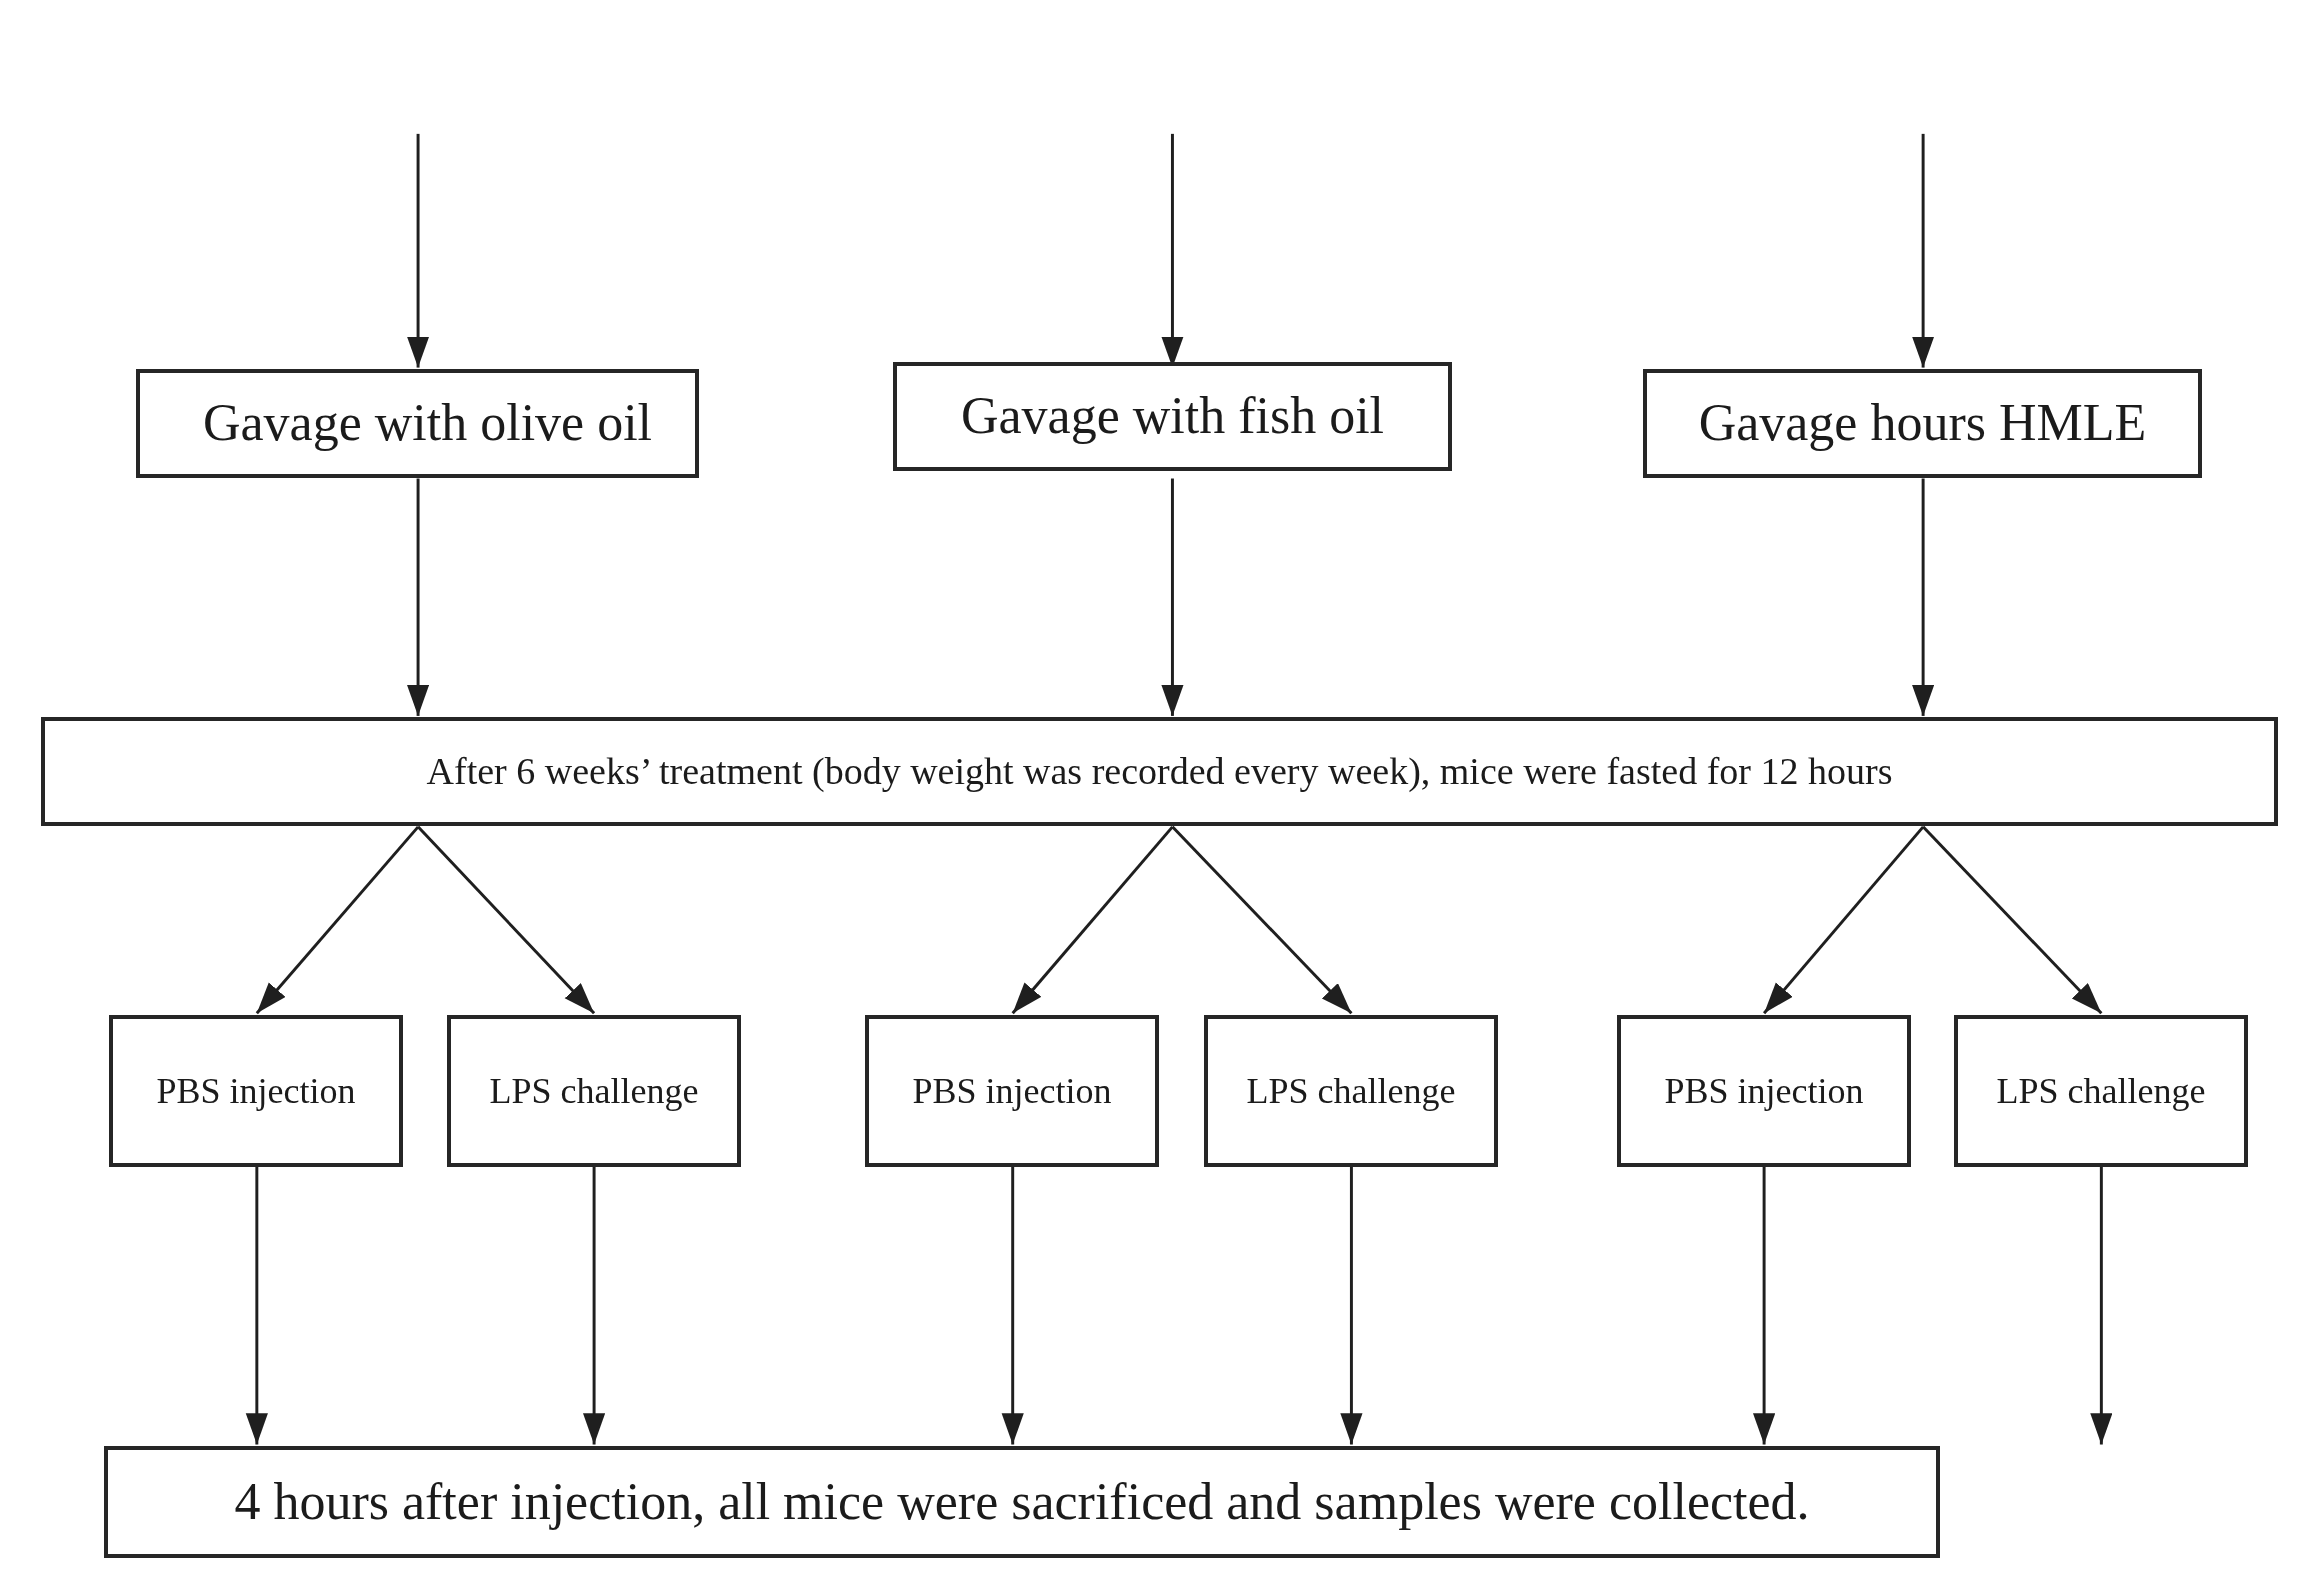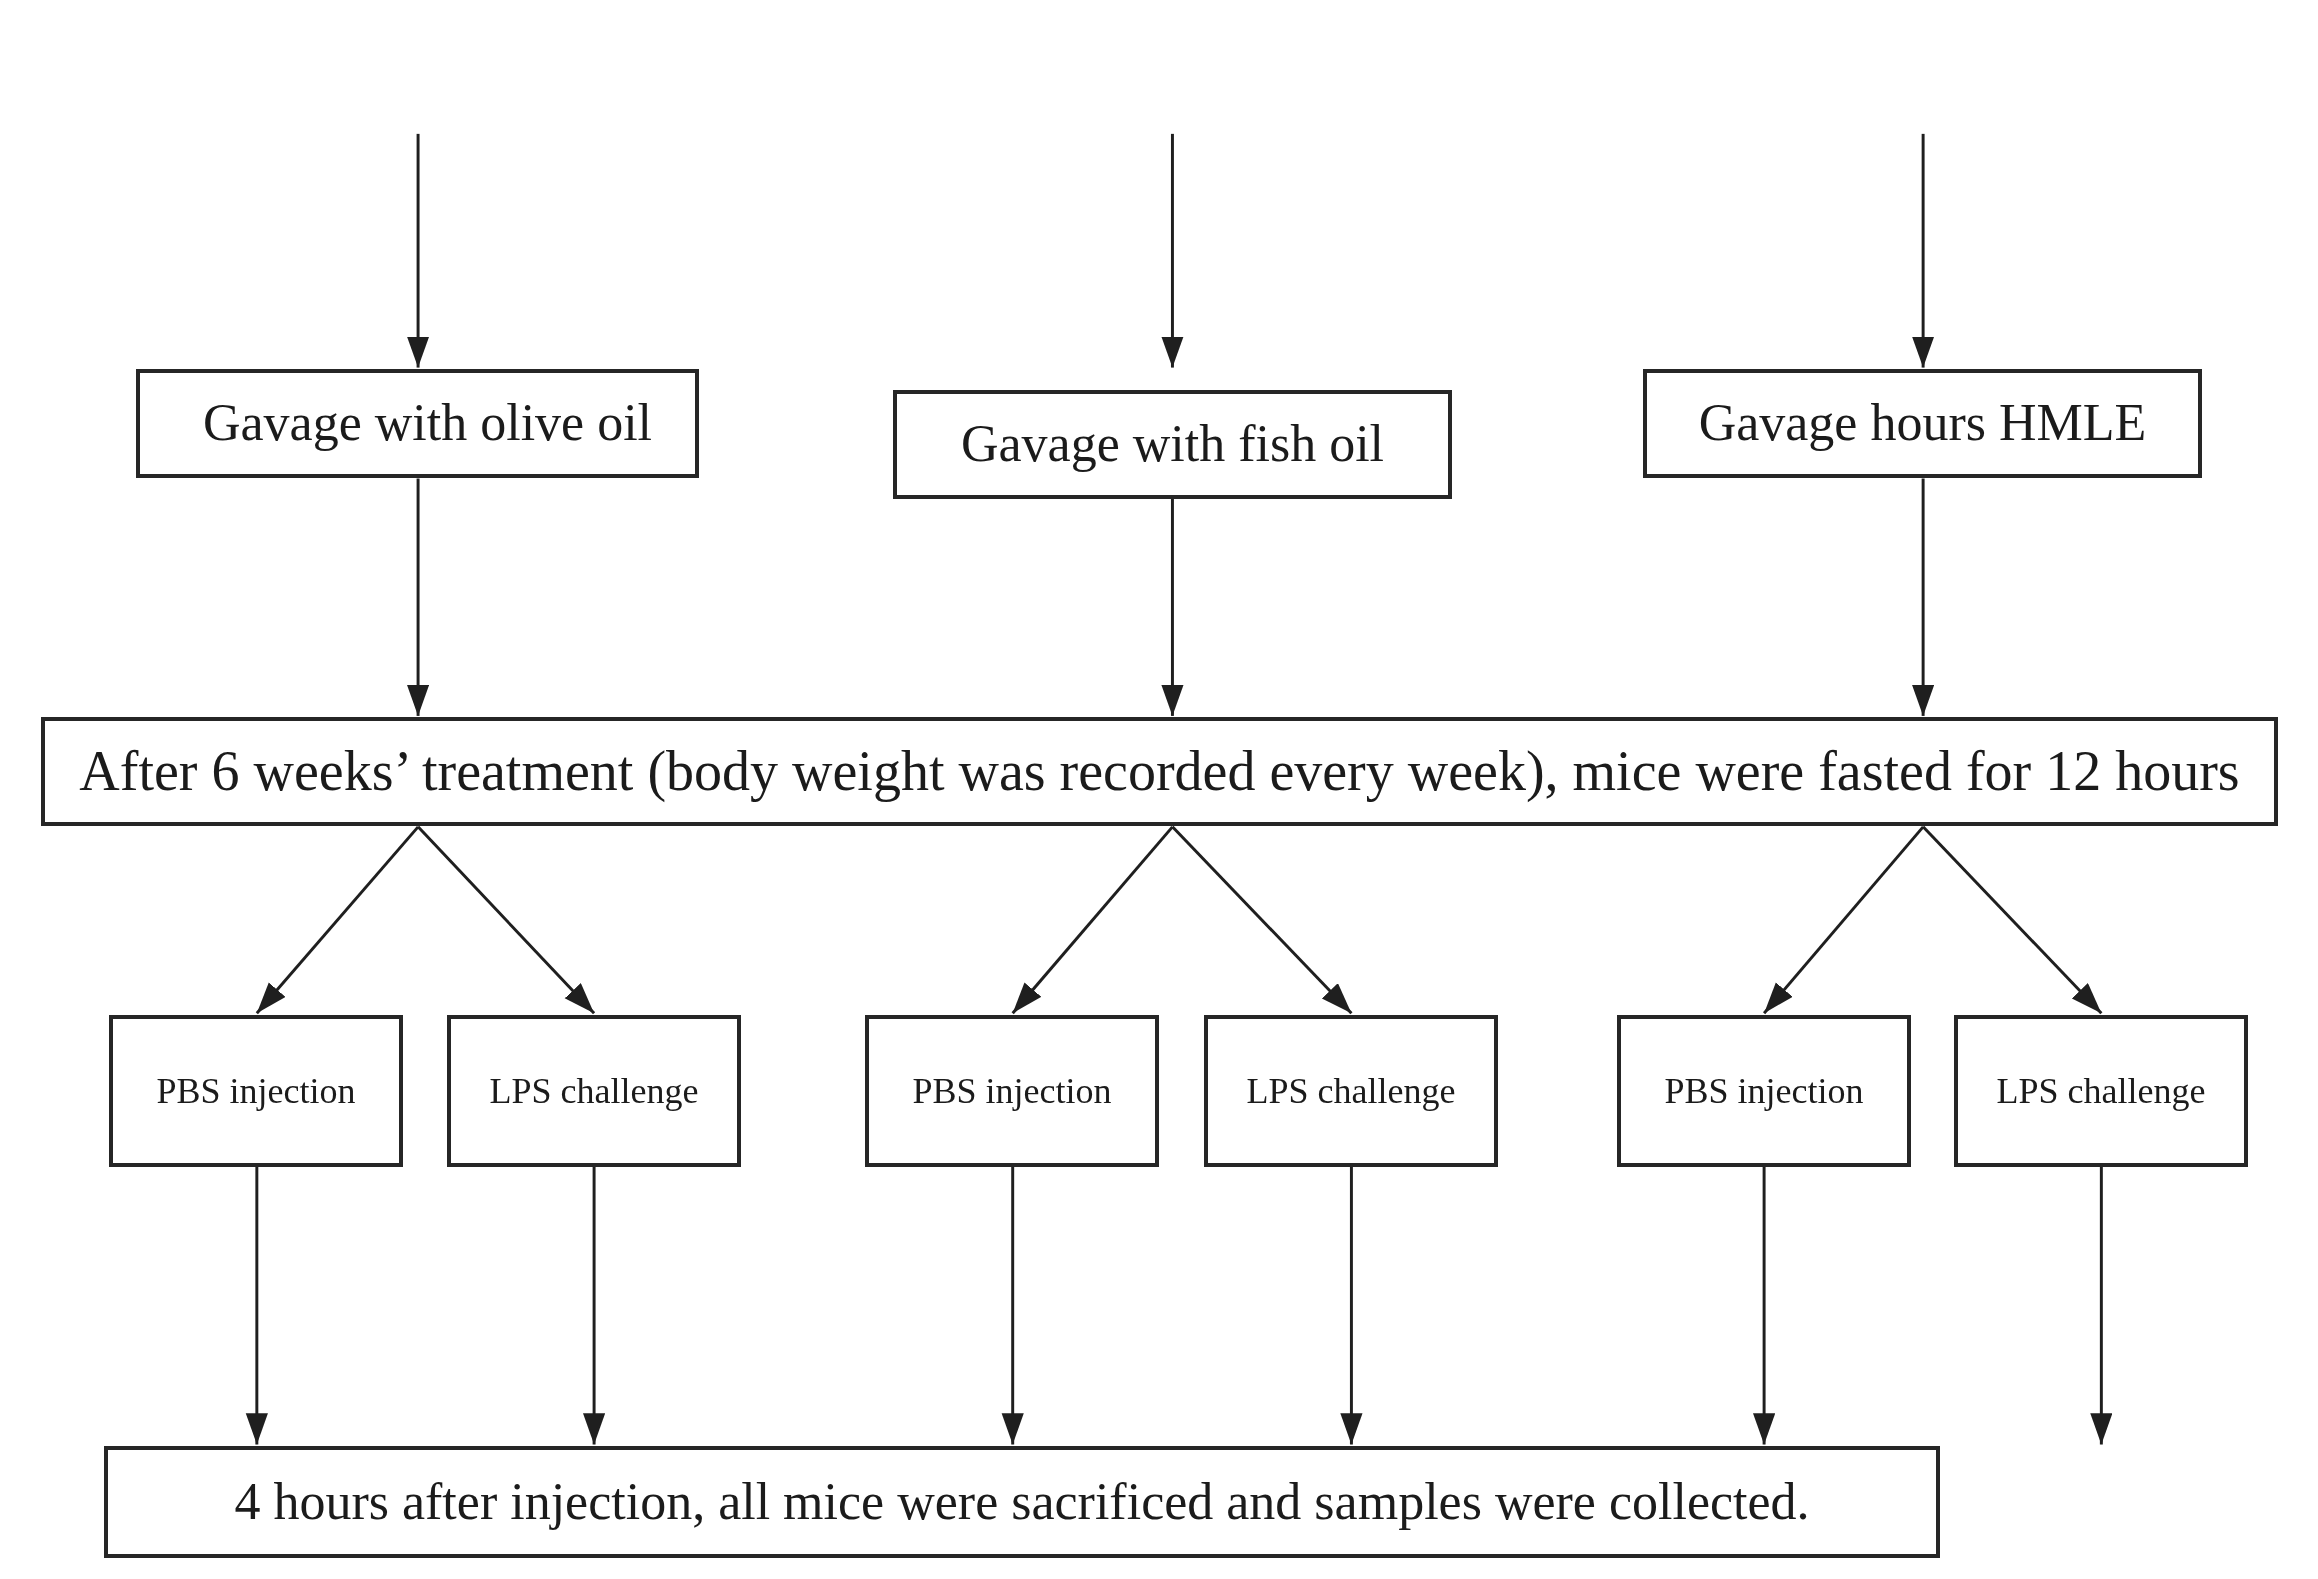--- a/index.html
+++ b/index.html
@@ -28,27 +28,27 @@
     box-sizing: border-box;
     background: #ffffff;
     border: 4.4px solid #262626;
     display: flex;
     align-items: center;
     justify-content: center;
     text-align: center;
     line-height: 1.2;
   }
   .wide-text  { font-size: 52px; }
-  .mid-text   { font-size: 56px; }
+  .mid-text   { font-size: 38px; }
   .small-box  { font-size: 36px; line-height: 1.45; padding: 0 10.4px; }
 
   
   #top-box    { left: 102px;  top: 24px;   width: 2113px; height: 110px; }
   #olive-box  { left: 136px;  top: 369px;  width: 563px;  height: 109px; padding-left: 20px; }
-  #fish-box   { left: 893px; top: 390px;  width: 559px;  height: 109px; }
+  #fish-box   { left: 893px; top: 362px;  width: 559px;  height: 109px; }
   #hmle-box   { left: 1643px; top: 369px;  width: 559px;  height: 109px; }
   #fast-box   { left: 41px;   top: 717px;  width: 2237px; height: 109px; }
   #pbs1-box   { left: 109px;  top: 1015px; width: 294px;  height: 152px; }
   #lps1-box   { left: 447px;  top: 1015px; width: 294px;  height: 152px; }
   #pbs2-box   { left: 865px; top: 1015px; width: 294px;  height: 152px; }
   #lps2-box   { left: 1204px; top: 1015px; width: 294px;  height: 152px; }
   #pbs3-box   { left: 1617px; top: 1015px; width: 294px;  height: 152px; }
   #lps3-box   { left: 1954px; top: 1015px; width: 294px;  height: 152px; }
   #end-box    { left: 104px;  top: 1446px; width: 1836px; height: 112px; }
 </style>

